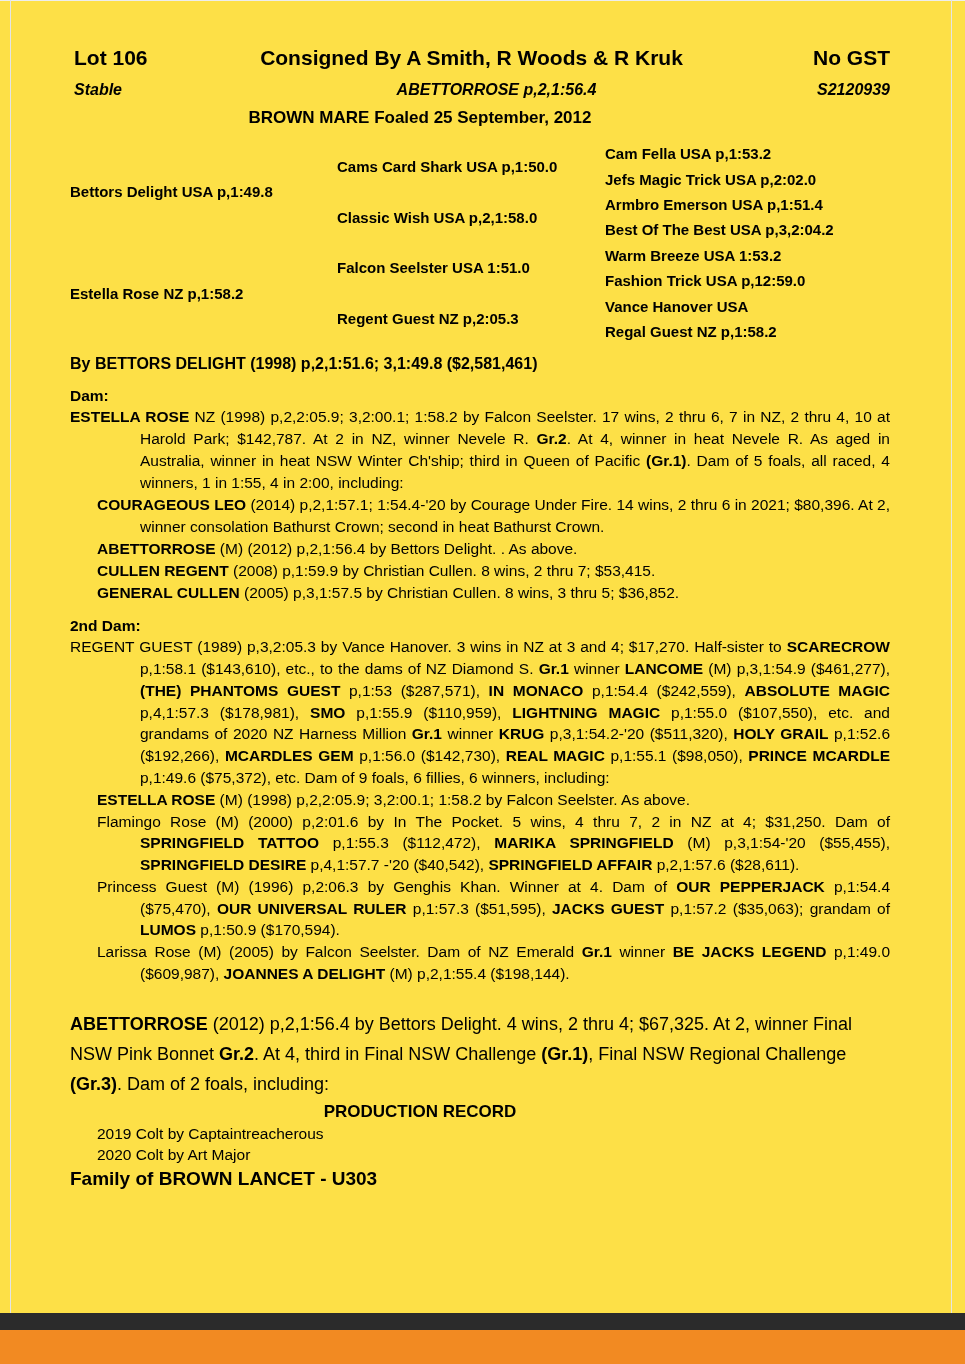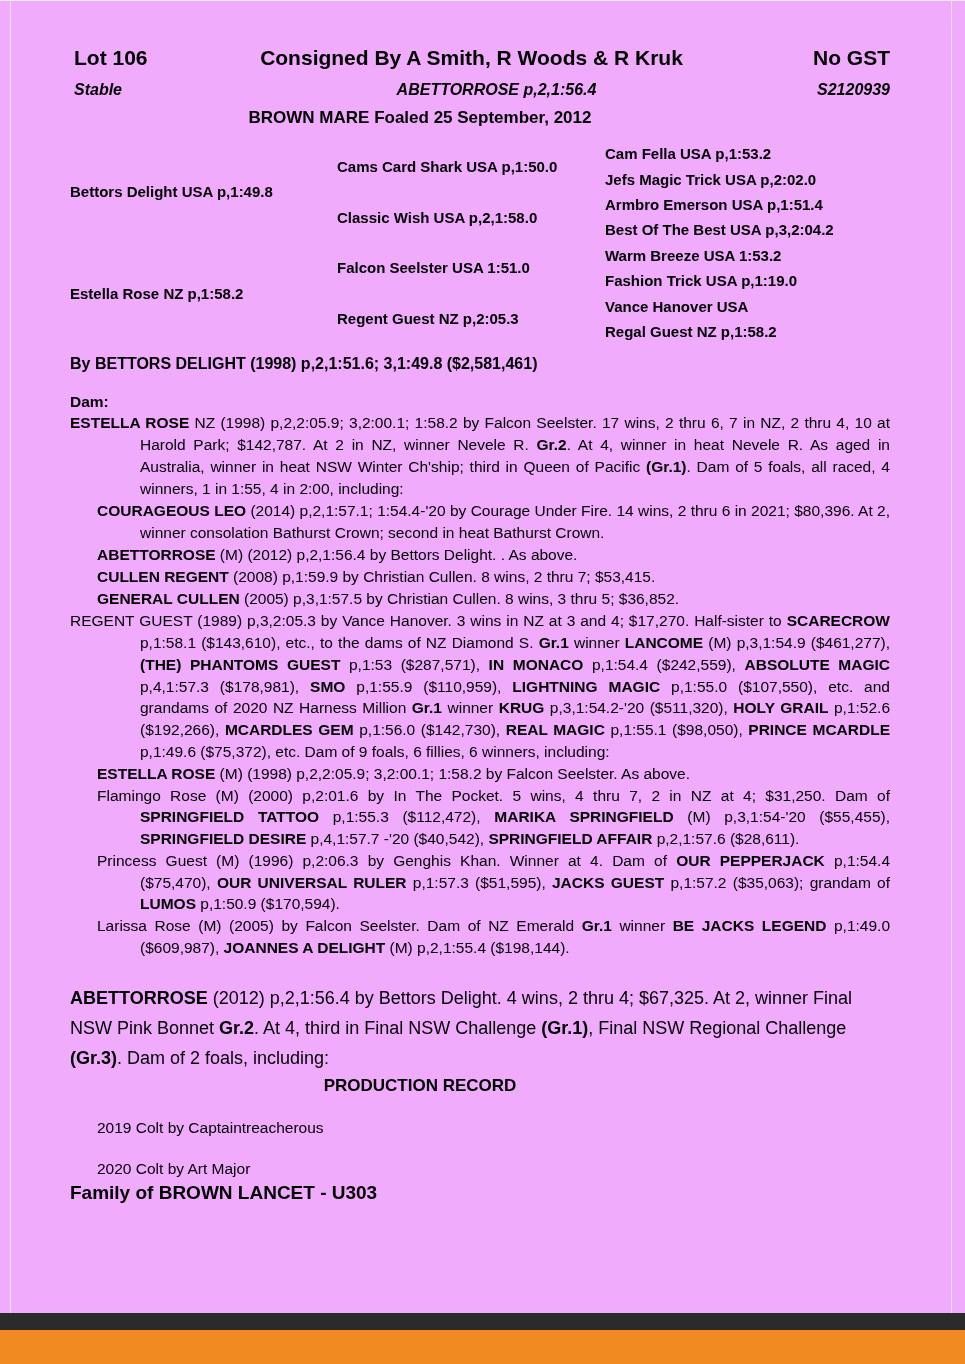--- a/index.html
+++ b/index.html
@@ -1,17 +1,17 @@
 <!DOCTYPE html>
 <html><head>
 <meta charset="utf-8">
 <style>
   html,body{margin:0;padding:0;background:#ffffff;}
   body{font-family:"Liberation Sans", sans-serif;color:#000;}
-  .page{position:relative;width:965px;height:1364px;background:#f0abfc;overflow:hidden;}
+  .page{position:relative;width:965px;height:1364px;background:#fde047;overflow:hidden;}
   .edge{position:absolute;top:0;bottom:51px;width:1px;background:#e4e4e4;}
   .edge-l{left:10px;}
   .edge-r{right:13px;}
   .edge-t{position:absolute;left:0;right:0;top:0;height:1px;background:#ededed;}
   .content{position:absolute;left:70px;top:45px;width:820px;}
 
   
   .hrow1{display:grid;grid-template-columns:140px 1fr 95px;align-items:baseline;font-weight:bold;font-size:21px;line-height:26px;}
   .lot{padding-left:4px;white-space:nowrap;}
   .consignor{text-align:center;padding-right:62px;white-space:nowrap;}
@@ -28,30 +28,30 @@
   .g1a{grid-area:1/1/5/2;}  .g1b{grid-area:5/1/9/2;}
   .g2a{grid-area:1/2/3/3;}  .g2b{grid-area:3/2/5/3;}
   .g2c{grid-area:5/2/7/3;}  .g2d{grid-area:7/2/9/3;}
   .g3a{grid-area:1/3/2/4;}  .g3b{grid-area:2/3/3/4;}
   .g3c{grid-area:3/3/4/4;}  .g3d{grid-area:4/3/5/4;}
   .g3e{grid-area:5/3/6/4;}  .g3f{grid-area:6/3/7/4;}
   .g3g{grid-area:7/3/8/4;}  .g3h{grid-area:8/3/9/4;}
 
   
   .sire-line{margin-top:9px;font-weight:bold;font-size:16px;line-height:21px;}
-  .lbl{font-weight:bold;font-size:15.5px;line-height:20px;margin-top:18px;}
+  .lbl{font-weight:bold;font-size:15.5px;line-height:20px;margin-top:12px;}
   .p{font-size:15.5px;text-align:justify;}
   .sec1{line-height:22px;}
   .sec2{line-height:21.8px;}
   .hang{padding-left:70px;text-indent:-70px;}
   .foal{padding-left:70px;text-indent:-43px;}
   .b{font-weight:bold;}
   .bigp{margin-top:24px;font-size:18px;line-height:30px;width:784px;text-align:left;}
   .prod-title{text-align:center;font-weight:bold;font-size:17px;line-height:23px;padding-right:120px;margin-top:1px;}
-  .prod-entry{font-size:15.5px;line-height:21px;padding-left:27px;margin-top:20px;}
+  .prod-entry{font-size:15.5px;line-height:21px;padding-left:27px;}
   .family{font-weight:bold;font-size:19px;line-height:23px;margin-top:2px;}
 
   
   .bar-dark{position:absolute;left:0;right:0;top:1313px;height:17px;background:#2B2B2B;}
   .bar-orange{position:absolute;left:0;right:0;top:1330px;height:34px;background:#F28A22;}
 </style>
 </head>
 <body>
 
 <div class="page">
@@ -80,34 +80,35 @@
       <div class="pc g1b">Estella Rose NZ p,1:58.2</div>
       <div class="pc g2a">Cams Card Shark USA p,1:50.0</div>
       <div class="pc g2b">Classic Wish USA p,2,1:58.0</div>
       <div class="pc g2c">Falcon Seelster USA 1:51.0</div>
       <div class="pc g2d">Regent Guest NZ p,2:05.3</div>
       <div class="pc g3a">Cam Fella USA p,1:53.2</div>
       <div class="pc g3b">Jefs Magic Trick USA p,2:02.0</div>
       <div class="pc g3c">Armbro Emerson USA p,1:51.4</div>
       <div class="pc g3d">Best Of The Best USA p,3,2:04.2</div>
       <div class="pc g3e">Warm Breeze USA 1:53.2</div>
-      <div class="pc g3f">Fashion Trick USA p,1:19.0</div>
+      <div class="pc g3f">Fashion Trick USA p,12:59.0</div>
       <div class="pc g3g">Vance Hanover USA</div>
       <div class="pc g3h">Regal Guest NZ p,1:58.2</div>
     </div>
 
     <div class="sire-line">By BETTORS DELIGHT (1998) p,2,1:51.6; 3,1:49.8 ($2,581,461)</div>
 
     <div class="lbl">Dam:</div>
     <div class="p sec1 hang"><span class="b">ESTELLA ROSE</span><span> NZ (1998) p,2,2:05.9; 3,2:00.1; 1:58.2 by Falcon Seelster. 17 wins, 2 thru 6, 7 in NZ, 2 thru 4, 10 at Harold Park; $142,787. At 2 in NZ, winner Nevele R. </span><span class="b">Gr.2</span><span>. At 4, winner in heat Nevele R. As aged in Australia, winner in heat NSW Winter Ch'ship; third in Queen of Pacific </span><span class="b">(Gr.1)</span><span>. Dam of 5 foals, all raced, 4 winners, 1 in 1:55, 4 in 2:00, including:</span></div>
     <div class="p sec1 foal"><span class="b">COURAGEOUS LEO</span><span> (2014) p,2,1:57.1; 1:54.4-'20 by Courage Under Fire. 14 wins, 2 thru 6 in 2021; $80,396. At 2, winner consolation Bathurst Crown; second in heat Bathurst Crown.</span></div>
     <div class="p sec1 foal"><span class="b">ABETTORROSE</span><span> (M) (2012) p,2,1:56.4 by Bettors Delight. . As above.</span></div>
     <div class="p sec1 foal"><span class="b">CULLEN REGENT</span><span> (2008) p,1:59.9 by Christian Cullen. 8 wins, 2 thru 7; $53,415.</span></div>
     <div class="p sec1 foal"><span class="b">GENERAL CULLEN</span><span> (2005) p,3,1:57.5 by Christian Cullen. 8 wins, 3 thru 5; $36,852.</span></div>
 
+    <div class="lbl">2nd Dam:</div>
     <div class="p sec2 hang"><span>REGENT GUEST (1989) p,3,2:05.3 by Vance Hanover. 3 wins in NZ at 3 and 4; $17,270. Half-sister to </span><span class="b">SCARECROW</span><span> p,1:58.1 ($143,610), etc., to the dams of NZ Diamond S. </span><span class="b">Gr.1</span><span> winner </span><span class="b">LANCOME</span><span> (M) p,3,1:54.9 ($461,277), </span><span class="b">(THE) PHANTOMS GUEST</span><span> p,1:53 ($287,571), </span><span class="b">IN MONACO</span><span> p,1:54.4 ($242,559), </span><span class="b">ABSOLUTE MAGIC</span><span> p,4,1:57.3 ($178,981), </span><span class="b">SMO</span><span> p,1:55.9 ($110,959), </span><span class="b">LIGHTNING MAGIC</span><span> p,1:55.0 ($107,550), etc. and grandams of 2020 NZ Harness Million </span><span class="b">Gr.1</span><span> winner </span><span class="b">KRUG</span><span> p,3,1:54.2-'20 ($511,320), </span><span class="b">HOLY GRAIL</span><span> p,1:52.6 ($192,266), </span><span class="b">MCARDLES GEM</span><span> p,1:56.0 ($142,730), </span><span class="b">REAL MAGIC</span><span> p,1:55.1 ($98,050), </span><span class="b">PRINCE MCARDLE</span><span> p,1:49.6 ($75,372), etc. Dam of 9 foals, 6 fillies, 6 winners, including:</span></div>
     <div class="p sec2 foal"><span class="b">ESTELLA ROSE</span><span> (M) (1998) p,2,2:05.9; 3,2:00.1; 1:58.2 by Falcon Seelster. As above.</span></div>
     <div class="p sec2 foal"><span>Flamingo Rose (M) (2000) p,2:01.6 by In The Pocket. 5 wins, 4 thru 7, 2 in NZ at 4; $31,250. Dam of </span><span class="b">SPRINGFIELD TATTOO</span><span> p,1:55.3 ($112,472), </span><span class="b">MARIKA SPRINGFIELD</span><span> (M) p,3,1:54-'20 ($55,455), </span><span class="b">SPRINGFIELD DESIRE</span><span> p,4,1:57.7 -'20 ($40,542), </span><span class="b">SPRINGFIELD AFFAIR</span><span> p,2,1:57.6 ($28,611).</span></div>
     <div class="p sec2 foal"><span>Princess Guest (M) (1996) p,2:06.3 by Genghis Khan. Winner at 4. Dam of </span><span class="b">OUR PEPPERJACK</span><span> p,1:54.4 ($75,470), </span><span class="b">OUR UNIVERSAL RULER</span><span> p,1:57.3 ($51,595), </span><span class="b">JACKS GUEST</span><span> p,1:57.2 ($35,063); grandam of </span><span class="b">LUMOS</span><span> p,1:50.9 ($170,594).</span></div>
     <div class="p sec2 foal"><span>Larissa Rose (M) (2005) by Falcon Seelster. Dam of NZ Emerald </span><span class="b">Gr.1</span><span> winner </span><span class="b">BE JACKS LEGEND</span><span> p,1:49.0 ($609,987), </span><span class="b">JOANNES A DELIGHT</span><span> (M) p,2,1:55.4 ($198,144).</span></div>
 
     <div class="p bigp"><span class="b">ABETTORROSE</span><span> (2012) p,2,1:56.4 by Bettors Delight. 4 wins, 2 thru 4; $67,325. At 2, winner Final NSW Pink Bonnet </span><span class="b">Gr.2</span><span>. At 4, third in Final NSW Challenge </span><span class="b">(Gr.1)</span><span>, Final NSW Regional Challenge </span><span class="b">(Gr.3)</span><span>. Dam of 2 foals, including:</span></div>
 
     <div class="prod-title">PRODUCTION RECORD</div>
     <div class="prod-entry">2019 Colt by Captaintreacherous</div>

